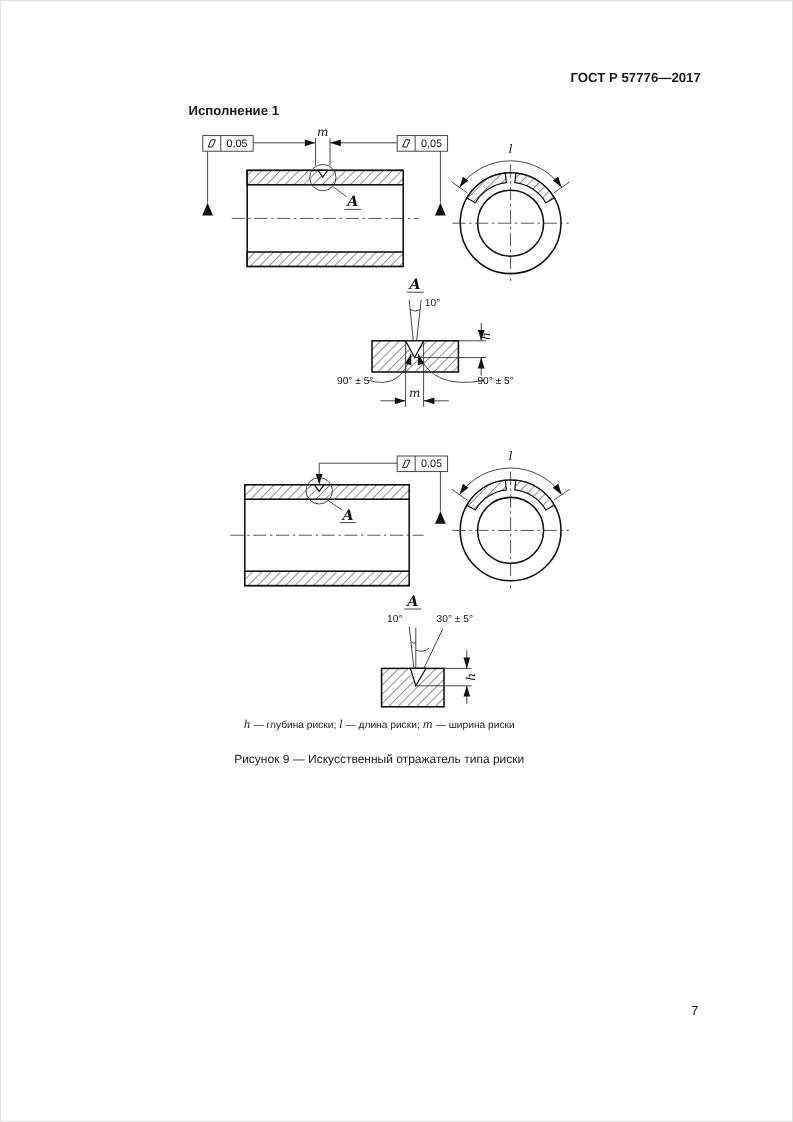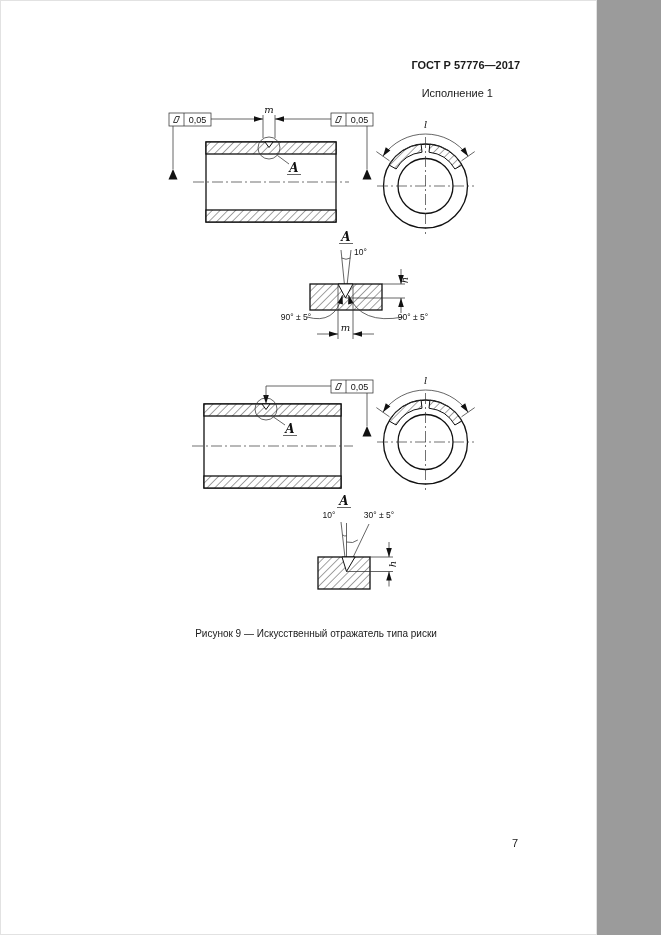--- a/index.html
+++ b/index.html
@@ -1,27 +1,27 @@
 <!DOCTYPE html>
 <html><head>
 <meta charset="utf-8">
 <style>
   html,body{margin:0;padding:0;background:#9b9b9b;}
   .page{
     position:relative;
-    width:597px;height:935px;
+    width:661px;height:935px;
     background:#ffffff;
     border:1px solid #e2e2e2;
     box-sizing:border-box;
     font-family:"Liberation Sans",sans-serif;
     color:#1a1a1a;
     overflow:hidden;
   }
   .hdr{position:absolute;top:58px;right:76px;font-size:11px;font-weight:bold;}
-  .ver-title{position:absolute;left:172px;width:320px;text-align:right;font-size:11px;font-weight:normal;}
+  .ver-title{position:absolute;left:156px;width:320px;text-align:left;font-size:11px;font-weight:bold;}
   .t1{top:86px;}
   .t2{top:344px;}
   .legend{position:absolute;top:598px;left:115px;width:400px;text-align:center;font-size:8.5px;color:#222;}
   .legend .var{font-style:italic;font-family:"DejaVu Serif",serif;font-size:9px;}
   .figcap{position:absolute;top:627px;left:115px;width:400px;text-align:center;font-size:10px;}
   .pagenum{position:absolute;top:836px;right:78px;font-size:11px;}
   svg.draw{position:absolute;left:0;top:0;}
   
   .thk{stroke:#111;stroke-width:1.3;}
   .thn{stroke:#333;stroke-width:0.75;}
@@ -204,18 +204,21 @@
         <line class="thn" x1="369" y1="556" x2="392" y2="556"></line>
         <line class="thn" x1="388" y1="541" x2="388" y2="556"></line>
         <line class="thn" x1="388" y1="570.5" x2="388" y2="585.5"></line>
         <use href="#arr" transform="translate(388,556) rotate(90)"></use>
         <use href="#arr" transform="translate(388,570.5) rotate(-90)"></use>
         <text class="lbl" x="394.5" y="563" text-anchor="middle" transform="rotate(-90 394.5 563)">h</text>
       </g>
     </g>
   </svg>
 
+  <div class="legend">
+    <span class="var">h</span><span> — глубина риски; </span><span class="var">l</span><span> — длина риски; </span><span class="var">m</span><span> — ширина риски</span>
+  </div>
 
   <div class="figcap">Рисунок 9 — Искусственный отражатель типа риски</div>
 
   <div class="pagenum">7</div>
 
 </div>
 
 </body></html>

